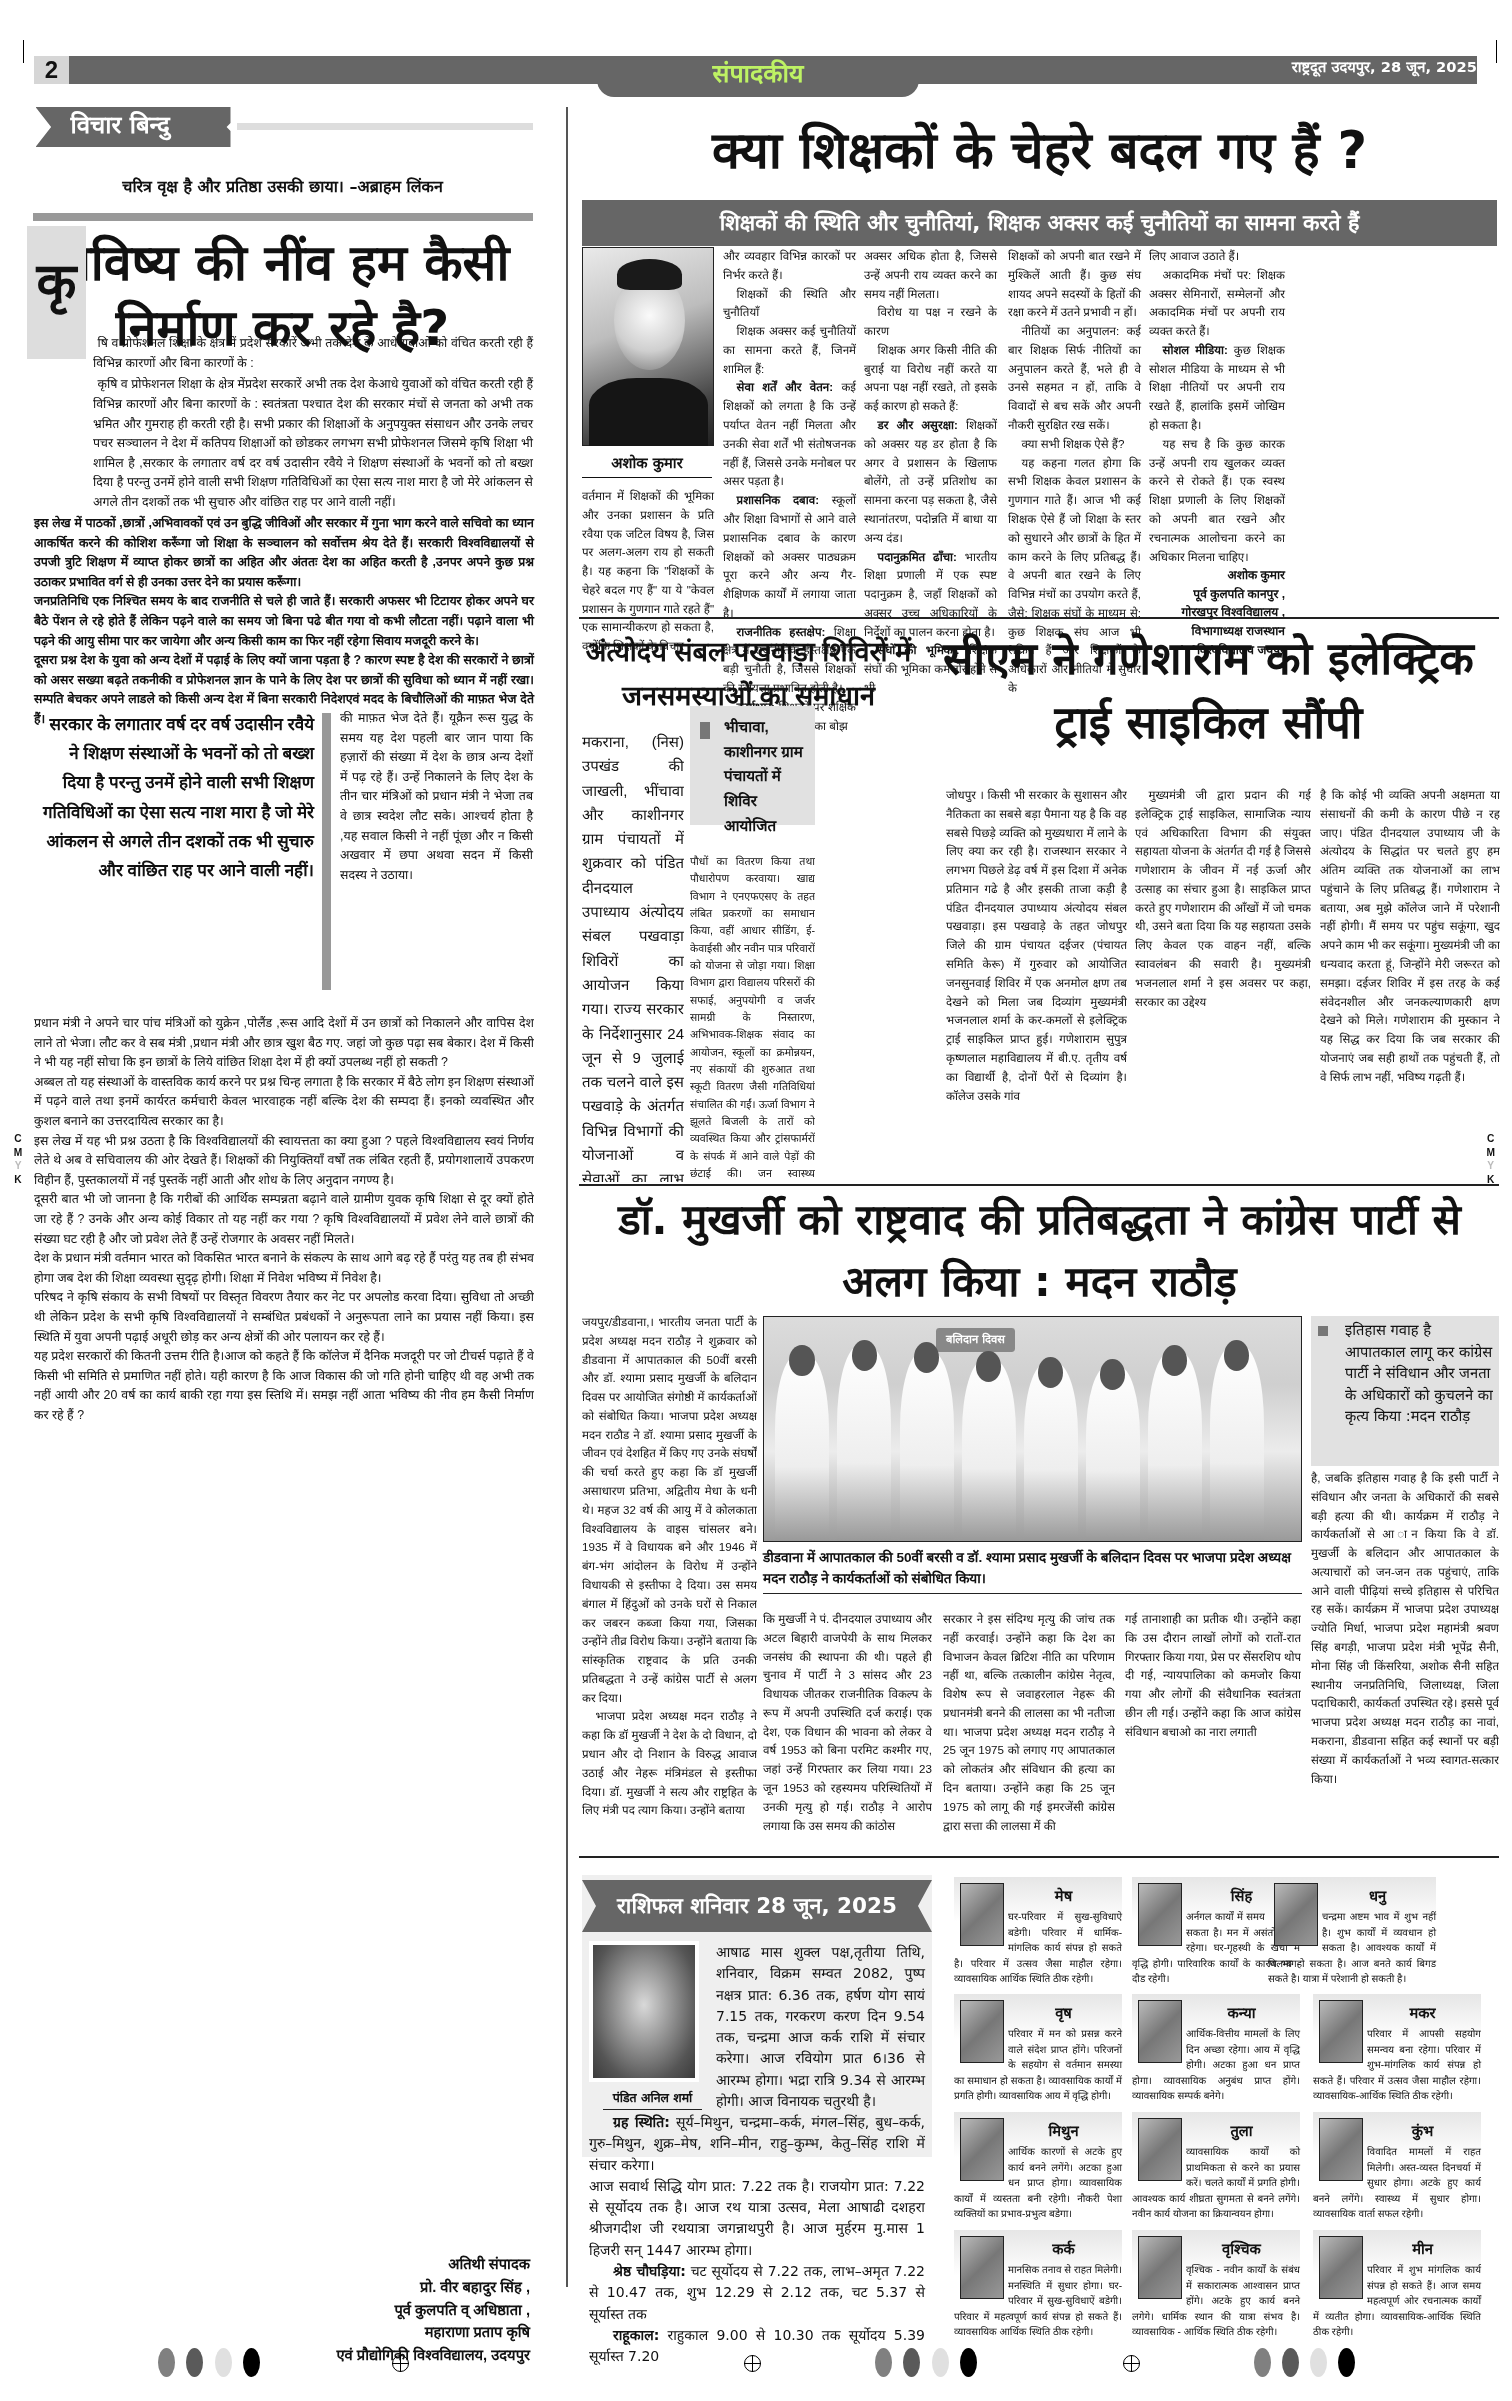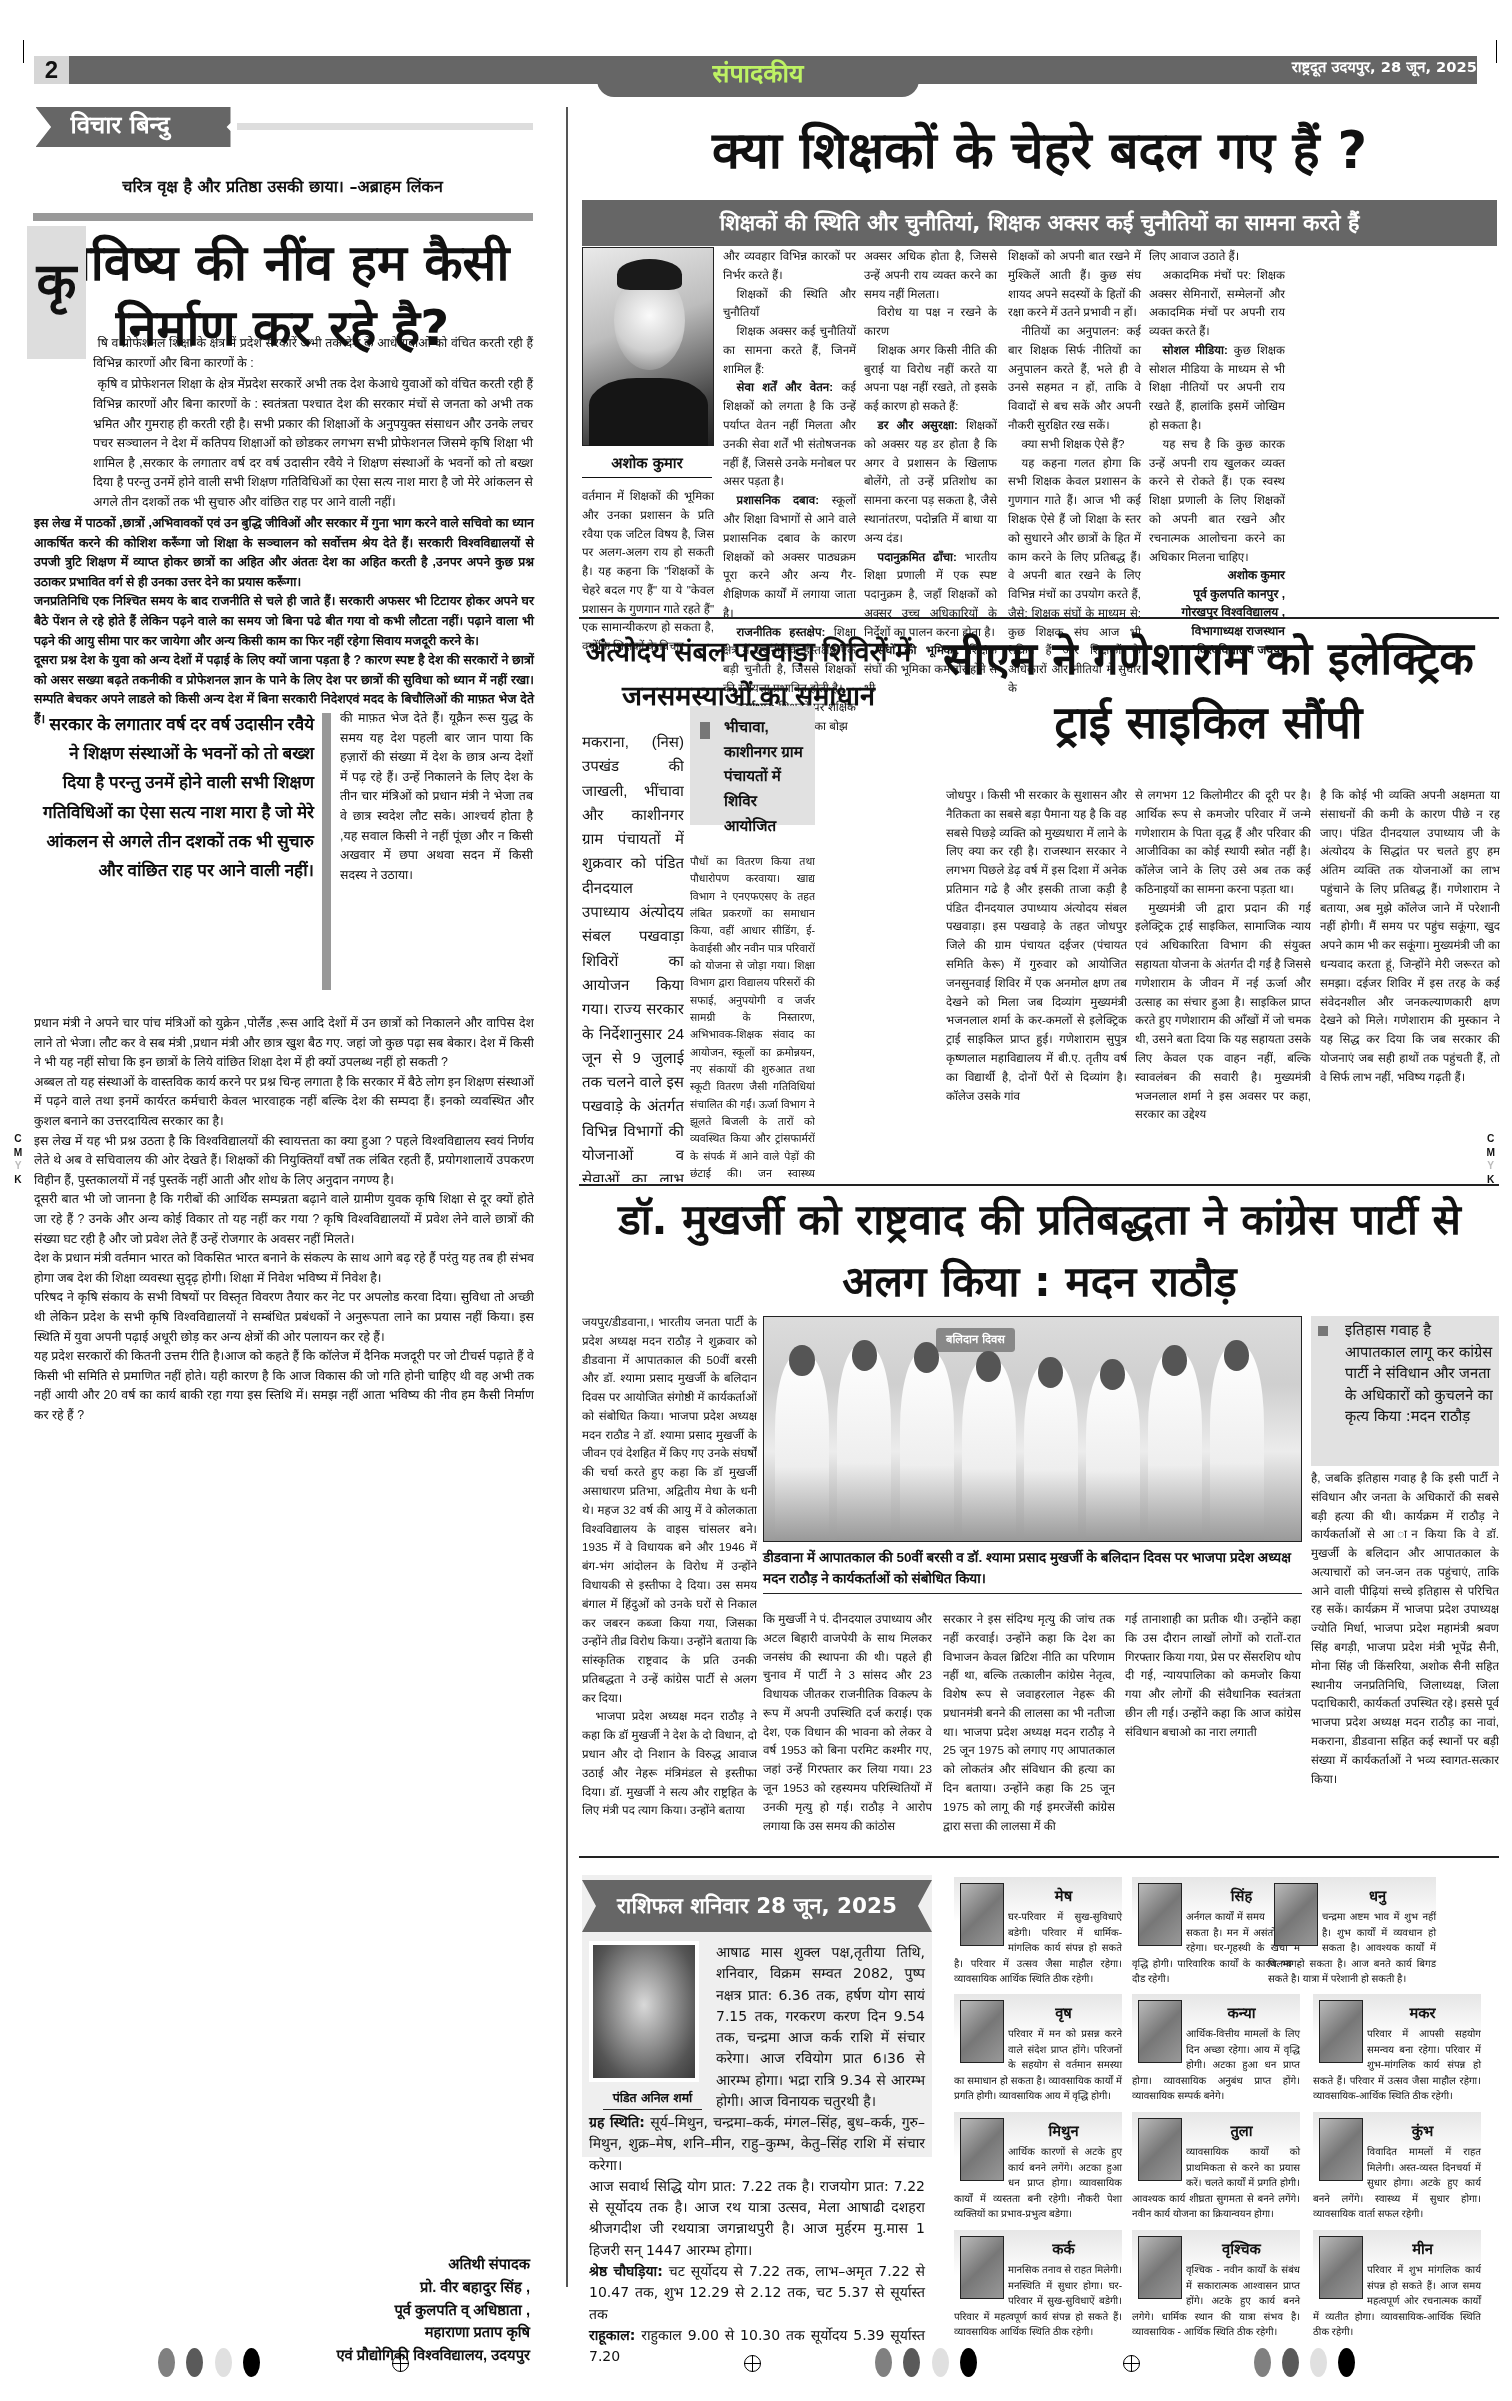--- a/index.html
+++ b/index.html
@@ -61,21 +61,21 @@
   .event-photo .head { position: absolute; border-radius: 50%; background: #555; }
   .caption { position: absolute; left: 763px; top: 1547px; width: 539px; font: 700 13.6px/1.55 "Liberation Sans", sans-serif; border-bottom: 1.7px solid #222; padding-bottom: 3.4px; }
 
   
   .rf-wrap { position: absolute; left: 582px; top: 1875px; width: 350px; height: 279px; background: #efefef; }
   .rf-banner { position: absolute; left: 582px; top: 1880px; width: 350px; height: 52px; background: #666; color: #fff; font: 700 21.5px/52px "DejaVu Sans", sans-serif; text-align: center; clip-path: polygon(0 0,100% 0,96% 50%,100% 100%,0 100%,4% 50%); }
   .rf-photo { position: absolute; left: 589px; top: 1941px; width: 110px; height: 141px; background: #fff; padding: 4px; }
   .rf-photo .inner { width: 100%; height: 100%; background: radial-gradient(ellipse at 50% 45%, #d9d9d9 0%, #8a8a8a 45%, #555 75%, #3b3b3b 100%); position: relative; }
   .rf-name { position: absolute; left: 603px; top: 2089px; width: 99px; text-align: center; font: 700 12.4px "DejaVu Sans", sans-serif; border-bottom: 1.1px solid #222; padding-bottom: 3.4px; }
   .rf-text { position: absolute; font: 14px/1.52 "DejaVu Sans", sans-serif; text-align: justify; }
-  .rf-text b { font-weight: 700; }
+  .rf-text b { font-weight: 700; margin-left: 24px; }
 
   .sign-card { position: absolute; width: 168px; height: 121px; }
   .sign-card .hdr { position: absolute; left: 0; top: 0; width: 168px; height: 45px; background: linear-gradient(180deg,#e6e6e6 0%,#fff 100%); }
   .sign-card .pic { position: absolute; left: 5.6px; top: 5.6px; width: 44px; height: 63px; border: 1.1px solid #222; background: linear-gradient(135deg,#bbb 0%,#777 50%,#999 100%); }
   .sign-card .name { position: absolute; left: 51px; top: 8px; width: 117px; text-align: center; font: 700 14.7px "Liberation Sans", sans-serif; }
   .sign-card .desc { position: absolute; left: 0; top: 32px; width: 168px; font: 10px/1.55 "Liberation Sans", sans-serif; text-align: justify; }
   .sign-card .desc::before { content: ""; float: left; width: 54px; height: 37px; }
 
   .regmark { position: absolute; width: 17px; height: 17px; border: 1.1px solid #000; border-radius: 50%; }
   .regmark::before { content: ""; position: absolute; left: 7.3px; top: -1.1px; width: 0.6px; height: 17px; background: #000; }
@@ -194,21 +194,20 @@
       <p>जाखली शिविर का निरीक्षण करने के लिए डीडवाना-कुचामन के जिला कलेक्टर डॉ. महेन्द्र खड़गावत ने औचक निरीक्षण किया। उन्होंने शिविर में उपस्थित अधिकारियों से विभागवार प्रगति की जानकारी ली और आमजन की समस्याओं का गुणवत्तापूर्ण व समयबद्ध निस्तारण सुनिश्चित करने के निर्देश दिए। शिविरों में राजस्व विभाग द्वारा नामांतरण, सीमाज्ञान, पत्थरगढ़ी, खाता विभाजन आदि प्रकरणों का निस्तारण किया गया। वन विभाग ने हरियालो राजस्थान अभियान के तहत</p>
     </div>
 </div>
 <div class="acol" style="left:766px;top:854px;width:0;"></div>
 <div class="acol" style="left:690px;top:853px;width:125px;height:330px;overflow:hidden;font-size:10.7px;">पौधों का वितरण किया तथा पौधारोपण करवाया। खाद्य विभाग ने एनएफएसए के तहत लंबित प्रकरणों का समाधान किया, वहीं आधार सीडिंग, ई-केवाईसी और नवीन पात्र परिवारों को योजना से जोड़ा गया। शिक्षा विभाग द्वारा विद्यालय परिसरों की सफाई, अनुपयोगी व जर्जर सामग्री के निस्तारण, अभिभावक-शिक्षक संवाद का आयोजन, स्कूलों का क्रमोन्नयन, नए संकायों की शुरुआत तथा स्कूटी वितरण जैसी गतिविधियां संचालित की गईं। ऊर्जा विभाग ने झूलते बिजली के तारों को व्यवस्थित किया और ट्रांसफार्मरों के संपर्क में आने वाले पेड़ों की छंटाई की। जन स्वास्थ्य अभियांत्रिकी विभाग व जल संसाधन विभाग ने लंबित जल कनेक्शन जारी किए, टंकियों की सफाई करवाई।</div>
 
 <h2 class="cm-head">सीएम ने गणेशाराम को इलेक्ट्रिक ट्राई साइकिल सौंपी</h2>
 <div class="acol" style="left:946px;top:786px;width:181px;height:395px;overflow:hidden;">जोधपुर । किसी भी सरकार के सुशासन और नैतिकता का सबसे बड़ा पैमाना यह है कि वह सबसे पिछड़े व्यक्ति को मुख्यधारा में लाने के लिए क्या कर रही है। राजस्थान सरकार ने लगभग पिछले डेढ़ वर्ष में इस दिशा में अनेक प्रतिमान गढे है और इसकी ताजा कड़ी है पंडित दीनदयाल उपाध्याय अंत्योदय संबल पखवाड़ा। इस पखवाड़े के तहत जोधपुर जिले की ग्राम पंचायत दईजर (पंचायत समिति केरू) में गुरुवार को आयोजित जनसुनवाई शिविर में एक अनमोल क्षण तब देखने को मिला जब दिव्यांग मुख्यमंत्री भजनलाल शर्मा के कर-कमलों से इलेक्ट्रिक ट्राई साइकिल प्राप्त हुई। गणेशाराम सुपुत्र कृष्णलाल महाविद्यालय में बी.ए. तृतीय वर्ष का विद्यार्थी है, दोनों पैरों से दिव्यांग है। कॉलेज उसके गांव</div>
 <div class="acol" style="left:1135px;top:786px;width:176px;height:395px;overflow:hidden;">
   <div class="rich">
-      <p style="text-indent: 0px;">से लगभग 12 किलोमीटर की दूरी पर है। आर्थिक रूप से कमजोर परिवार में जन्मे गणेशाराम के पिता वृद्ध हैं और परिवार की आजीविका का कोई स्थायी स्त्रोत नहीं है। कॉलेज जाने के लिए उसे अब तक कई कठिनाइयों का सामना करना पड़ता था।</p>
       <p>मुख्यमंत्री जी द्वारा प्रदान की गई इलेक्ट्रिक ट्राई साइकिल, सामाजिक न्याय एवं अधिकारिता विभाग की संयुक्त सहायता योजना के अंतर्गत दी गई है जिससे गणेशाराम के जीवन में नई ऊर्जा और उत्साह का संचार हुआ है। साइकिल प्राप्त करते हुए गणेशाराम की आँखों में जो चमक थी, उसने बता दिया कि यह सहायता उसके लिए केवल एक वाहन नहीं, बल्कि स्वावलंबन की सवारी है। मुख्यमंत्री भजनलाल शर्मा ने इस अवसर पर कहा, सरकार का उद्देश्य</p>
     </div>
 </div>
 <div class="acol" style="left:1320px;top:786px;width:180px;height:395px;overflow:hidden;">है कि कोई भी व्यक्ति अपनी अक्षमता या संसाधनों की कमी के कारण पीछे न रह जाए। पंडित दीनदयाल उपाध्याय जी के अंत्योदय के सिद्धांत पर चलते हुए हम अंतिम व्यक्ति तक योजनाओं का लाभ पहुंचाने के लिए प्रतिबद्ध हैं। गणेशाराम ने बताया, अब मुझे कॉलेज जाने में परेशानी नहीं होगी। मैं समय पर पहुंच सकूंगा, खुद अपने काम भी कर सकूंगा। मुख्यमंत्री जी का धन्यवाद करता हूं, जिन्होंने मेरी जरूरत को समझा। दईजर शिविर में इस तरह के कई संवेदनशील और जनकल्याणकारी क्षण देखने को मिले। गणेशाराम की मुस्कान ने यह सिद्ध कर दिया कि जब सरकार की योजनाएं जब सही हाथों तक पहुंचती हैं, तो वे सिर्फ लाभ नहीं, भविष्य गढ़ती हैं।</div>
 
 <div class="hrule" style="left:579px;top:1184px;width:920px;"></div>
 
 <h2 class="mk-head">डॉ. मुखर्जी को राष्ट्रवाद की प्रतिबद्धता ने कांग्रेस पार्टी से अलग किया : मदन राठौड़</h2>
 <div class="event-photo">
   <div class="banner">बलिदान दिवस</div>

